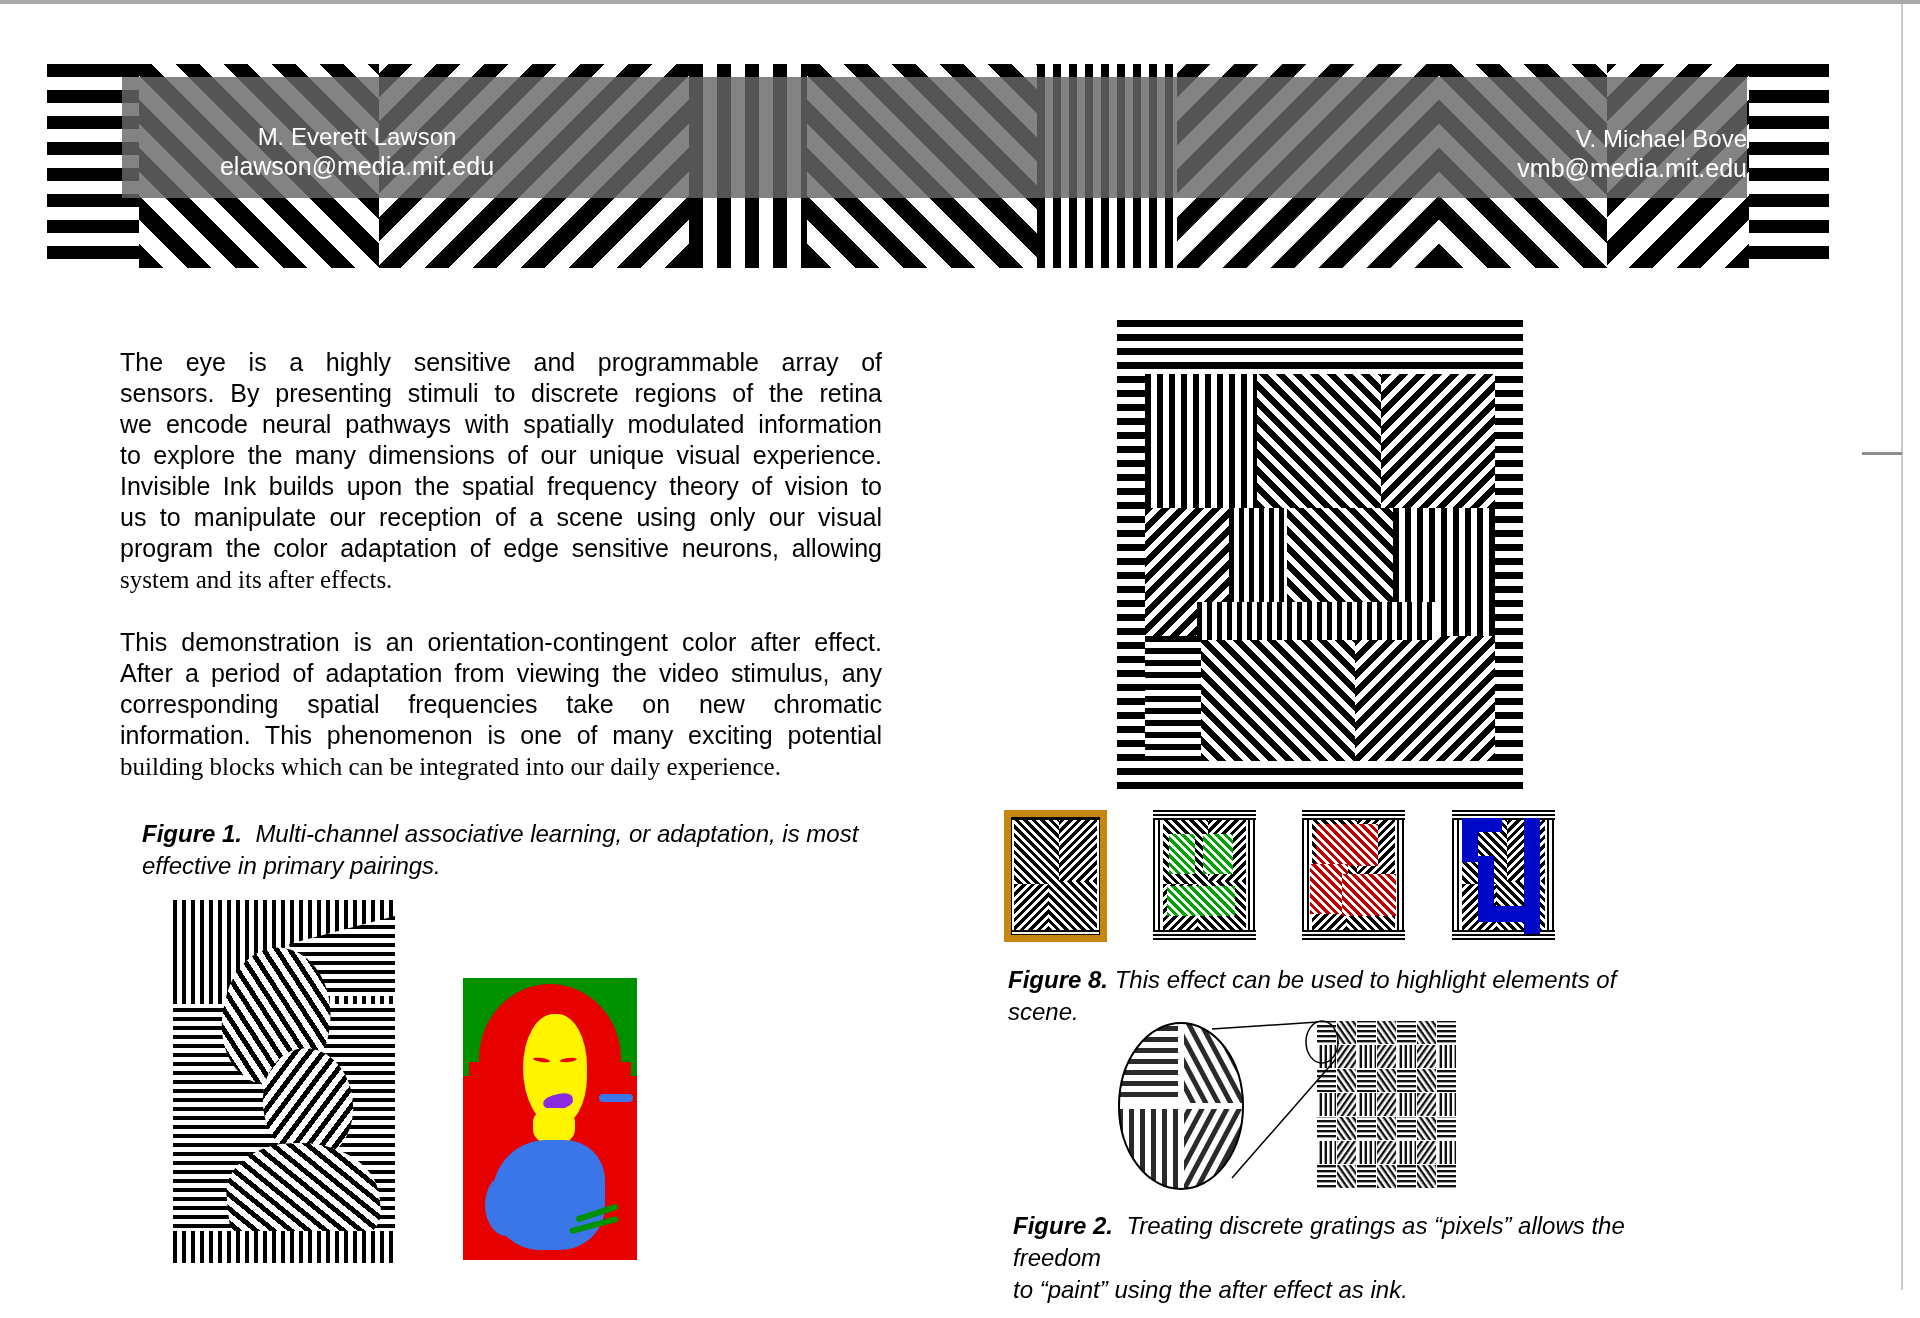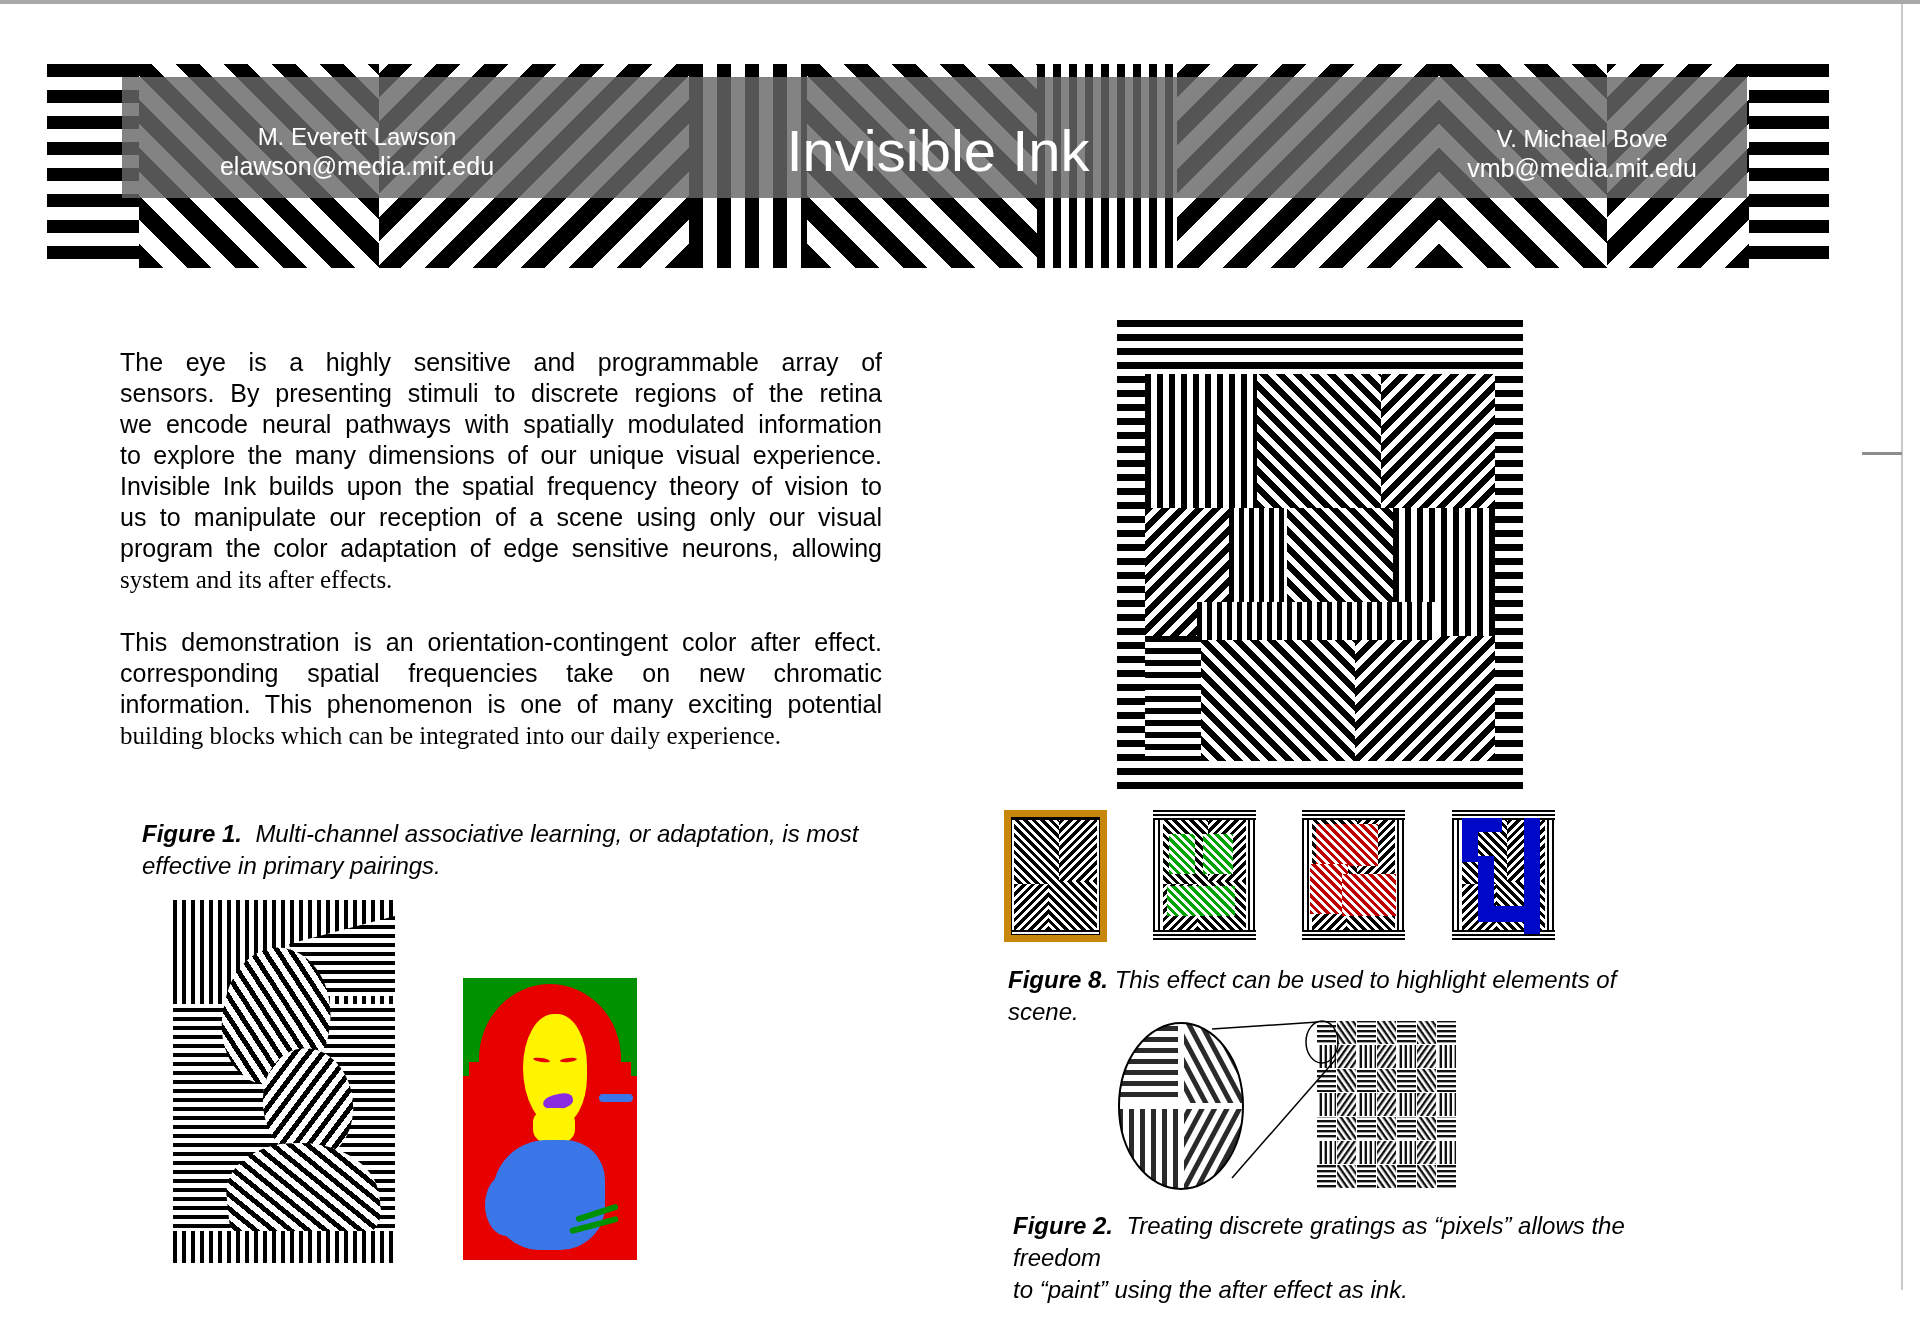--- a/index.html
+++ b/index.html
@@ -21,21 +21,21 @@
   .h-e{left:760px;width:230px;background:repeating-linear-gradient(45deg,#000 0 17px,#fff 17px 34px);}
   .h-f{left:990px;width:140px;background:repeating-linear-gradient(90deg,#000 0 8px,#fff 8px 16px);}
   .h-g{left:1130px;width:262px;background:repeating-linear-gradient(-45deg,#000 0 17px,#fff 17px 34px);}
   .h-h{left:1392px;width:168px;background:repeating-linear-gradient(45deg,#000 0 17px,#fff 17px 34px);}
   .h-i{left:1560px;width:142px;background:repeating-linear-gradient(-45deg,#000 0 17px,#fff 17px 34px);}
   .h-j{left:1702px;width:80px;background:repeating-linear-gradient(180deg,#000 0 13px,#fff 13px 26px);}
   #header-band{position:absolute;left:75px;top:13px;width:1625px;height:121px;background:rgba(104,104,104,0.82);}
   #title{position:absolute;left:0;right:0;top:56px;text-align:center;font-size:58px;line-height:62px;color:#fff;}
   .author{position:absolute;text-align:center;color:#fff;}
   #author-left{left:120px;top:58px;width:380px;}
-  #author-right{left:1370px;top:60px;width:330px;}
+  #author-right{left:1370px;top:60px;width:330px;text-align:right;}
   .author .name{font-size:24px;line-height:30px;}
   .author .email{font-size:25px;line-height:28px;}
 
   
   .bodytext{position:absolute;left:120px;width:762px;font-size:25px;line-height:31px;}
   #para1{top:347px;}
   #para2{top:627px;}
   .line{text-align:justify;text-align-last:justify;}
   .line.last{text-align-last:left;font-family:Liberation Serif, serif;}
   .caption{position:absolute;font-size:24px;line-height:32px;font-style:italic;}
@@ -140,39 +140,39 @@
     <div class="hseg h-f"></div>
     <div class="hseg h-g"></div>
     <div class="hseg h-h"></div>
     <div class="hseg h-i"></div>
     <div class="hseg h-j"></div>
     <div id="header-band"></div>
     <div class="author" id="author-left">
       <div class="name">M. Everett Lawson</div>
       <div class="email">elawson@media.mit.edu</div>
     </div>
-    <div id="title">Invisible Ink</div>
     <div class="author" id="author-right">
       <div class="name">V. Michael Bove</div>
       <div class="email">vmb@media.mit.edu</div>
     </div>
   </div>
 
   <div class="bodytext" id="para1">
     <div class="line">The eye is a highly sensitive and programmable array of</div>
     <div class="line">sensors.  By presenting stimuli to discrete regions of the retina</div>
     <div class="line">we encode neural pathways with spatially modulated information</div>
     <div class="line">to explore the many dimensions of our unique visual experience.</div>
     <div class="line">Invisible Ink builds upon the spatial frequency theory of vision to</div>
     <div class="line">us to manipulate our reception of a scene using only our visual</div>
     <div class="line">program the color adaptation of edge sensitive neurons, allowing</div>
     <div class="line last">system and its after effects.</div>
   </div>
   <div class="bodytext" id="para2">
     <div class="line">This demonstration is an orientation-contingent color after effect.</div>
+    <div class="line">After a period of adaptation from viewing the video stimulus, any</div>
     <div class="line">corresponding spatial frequencies take on new chromatic</div>
     <div class="line">information.  This phenomenon is one of many exciting potential</div>
     <div class="line last">building blocks which can be integrated into our daily experience.</div>
   </div>
 
   <div class="caption" id="fig1-caption">
     <div><b>Figure 1.</b>&nbsp; <span>Multi-channel associative learning, or adaptation, is most</span></div>
     <div>effective in primary pairings.</div>
   </div>
 

